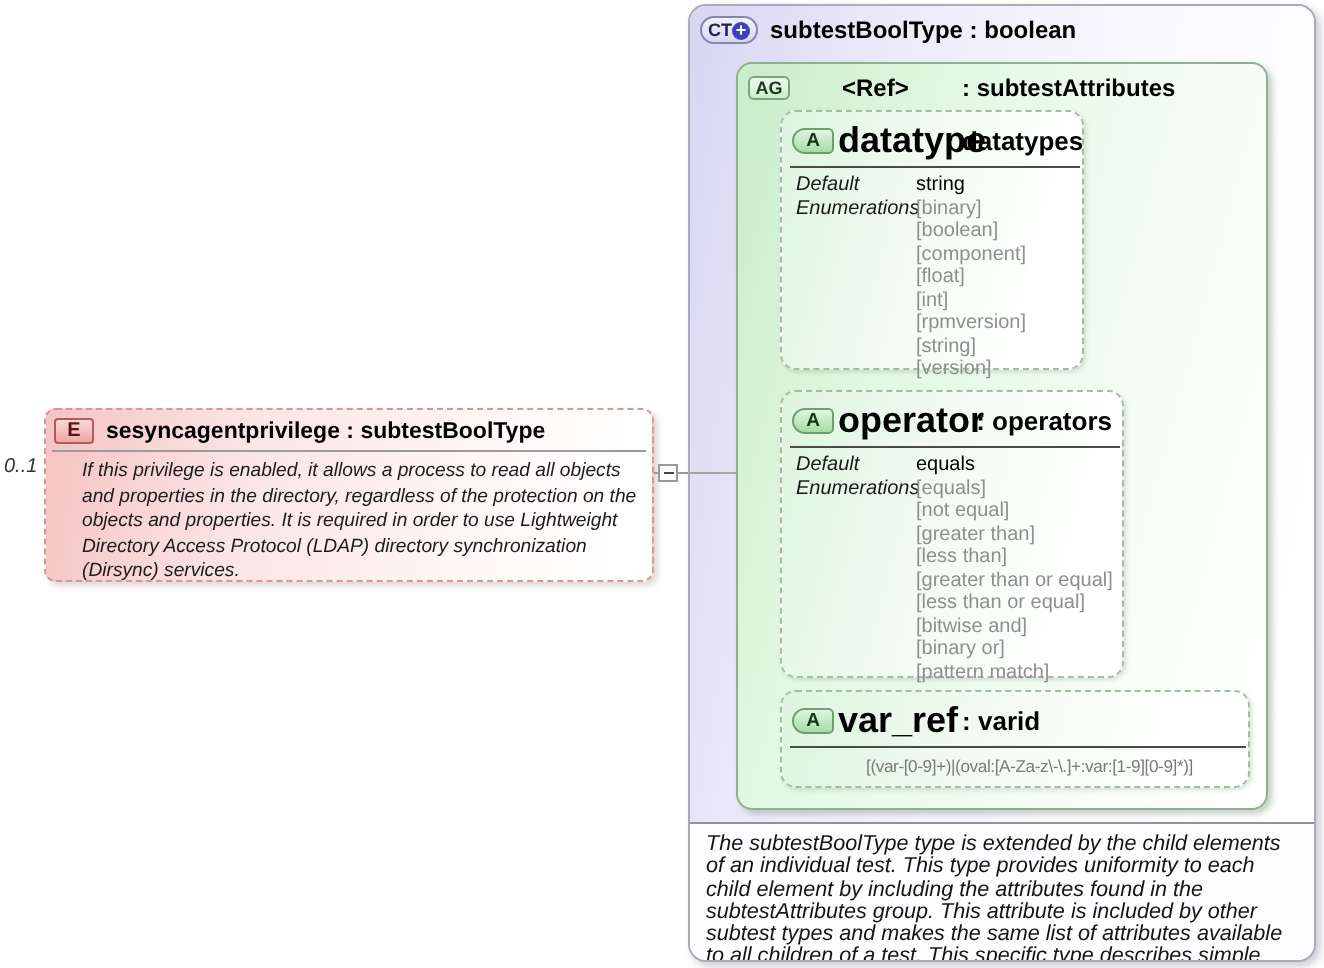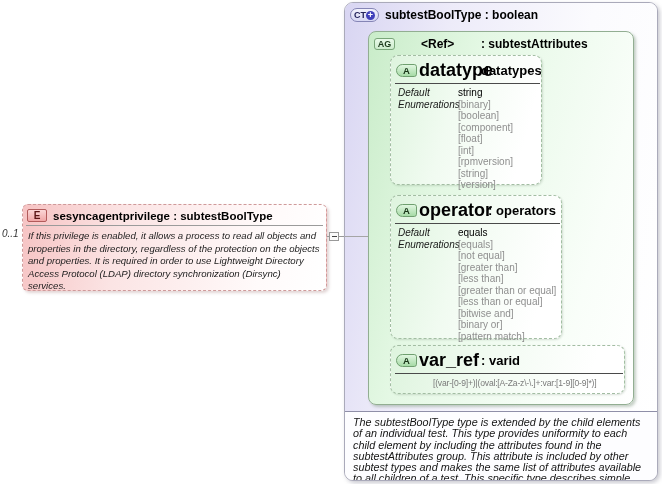--- a/index.html
+++ b/index.html
@@ -11,21 +11,21 @@
   .cardinality { position:absolute; left:2px; top:228px; font-size:10px; font-style:italic; color:#333; }
   .element-box {
     position:absolute; left:22px; top:204px; width:305px; height:87px;
     border:1px dashed #cf9a9a; border-radius:6px;
     background:linear-gradient(100deg,#f6c3c3 0%,#fbe4e4 32%,#fffafa 78%,#ffffff 100%);
     box-shadow:2px 2px 3px rgba(140,90,90,0.25);
   }
   .el-header { display:flex; align-items:center; gap:6px; padding:4px 6px 2px 4px; }
   .el-title { font-size:11.5px; font-weight:bold; color:#000; white-space:nowrap; }
   .el-sep { border-top:1px solid #9b9b9b; margin:1px 3px 2px 3px; }
-  .el-doc { padding:2px 5px 2px 5px; font-size:9.6px; font-style:italic; color:#1c1c1c; line-height:12.6px; }
+  .el-doc { padding:2px 5px 2px 18px; font-size:9.6px; font-style:italic; color:#1c1c1c; line-height:12.6px; }
 
   
   .badge { display:inline-flex; align-items:center; justify-content:center; flex:none; }
   .badge-e { width:20px; height:13px; border:1px solid #b25b5b; border-radius:2px;
     background:linear-gradient(#fbd7d7,#f0a6a6); font-size:10px; font-weight:bold; color:#5a1515; }
   .badge-ct { height:14px; padding:0 3px; gap:0; border:1px solid #8585b5; border-radius:7px;
     background:linear-gradient(#f2f2fc,#d7d7f3); font-size:9px; font-weight:bold; color:#23235a; }
   .plus-circle { display:inline-flex; align-items:center; justify-content:center; width:9px; height:9px;
     border-radius:50%; background:#4040ba; color:#ffffff; font-size:9px; font-weight:bold; line-height:9px; }
   .badge-ag { width:21px; height:12px; border:1px solid #79a579; border-radius:3px;

